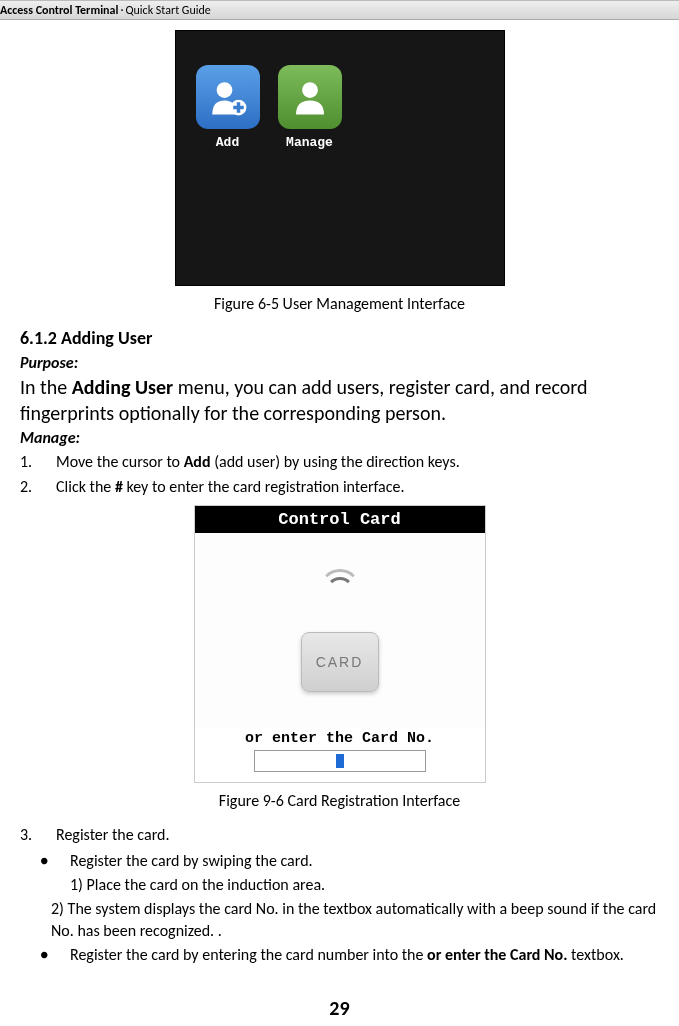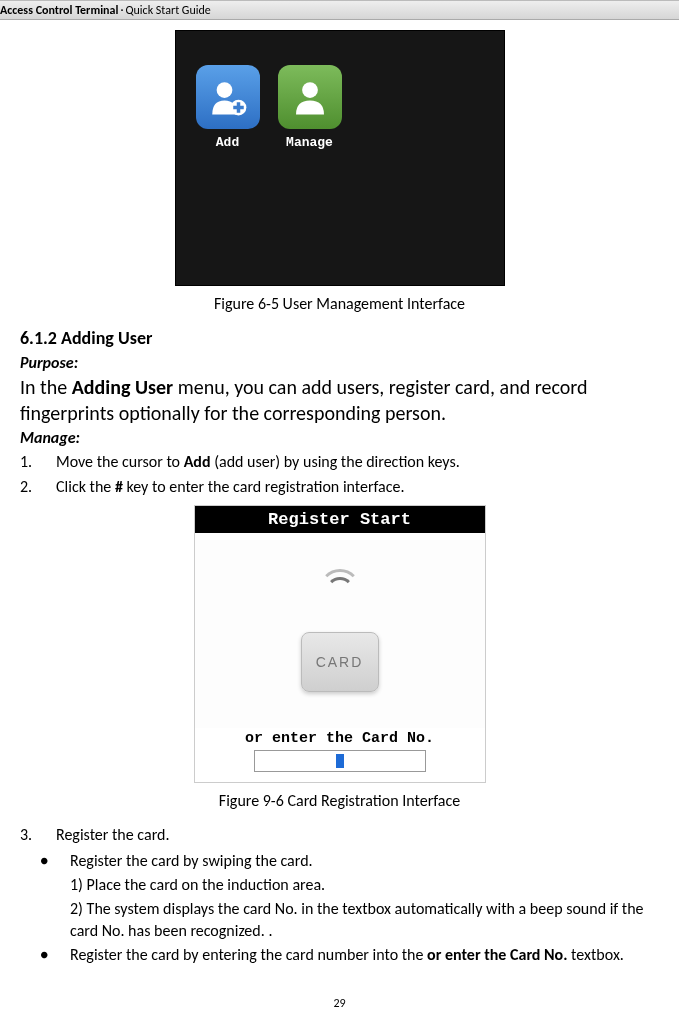--- a/index.html
+++ b/index.html
@@ -127,21 +127,21 @@
     left: 0;
     font-size: 14px;
     top: 2px;
   }
   .sub-num {
     margin: 2px 0 2px 50px;
     font-size: 16px;
     line-height: 1.35;
   }
   .sub-num-wrap {
-    margin: 2px 0 2px 50px;
+    margin: 2px 0 2px 31px;
     font-size: 16px;
     line-height: 1.35;
   }
   
   .ui-screenshot-2 {
     width: 290px;
     margin: 6px auto;
     border: 1px solid #ccc;
     background: #fff;
   }
@@ -213,22 +213,23 @@
     align-items: center;
     justify-content: center;
   }
   .ui2-cursor {
     width: 8px;
     height: 14px;
     background: #1e6bd6;
   }
   .page-number {
     text-align: center;
-    font-size: 12px;
+    font-size: 20px;
     margin-top: 30px;
+    font-weight: bold;
   }
 </style>
 </head>
 <body>
 
 <div class="page">
 
   <div class="header-bar">
     <span class="bold">Access Control Terminal</span><span class="dot">·</span><span>Quick Start Guide</span>
   </div>
@@ -273,21 +274,21 @@
     <li>
       <span>Move the cursor to </span><span class="bold">Add</span><span> (add user) by using the direction keys.</span>
     </li>
     <li>
       <span>Click the </span><span class="bold">#</span><span> key to enter the card registration interface.</span>
     </li>
   </ol>
 
   <div class="figure">
     <div class="ui-screenshot-2">
-      <div class="ui2-header">Register Start</div>
+      <div class="ui2-header">Control Card</div>
       <div class="ui2-body">
         <div class="wifi-arc">
           <div class="arc1"></div>
           <div class="arc2"></div>
         </div>
         <div class="card-img">CARD</div>
       </div>
       <div class="ui2-prompt">or enter the Card No.</div>
       <div class="ui2-input">
         <div class="ui2-cursor"></div>

